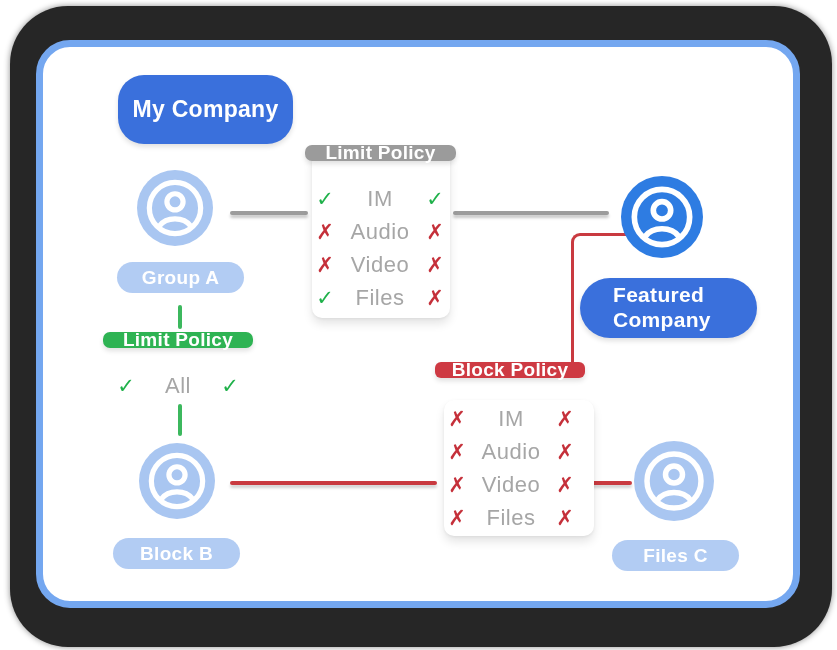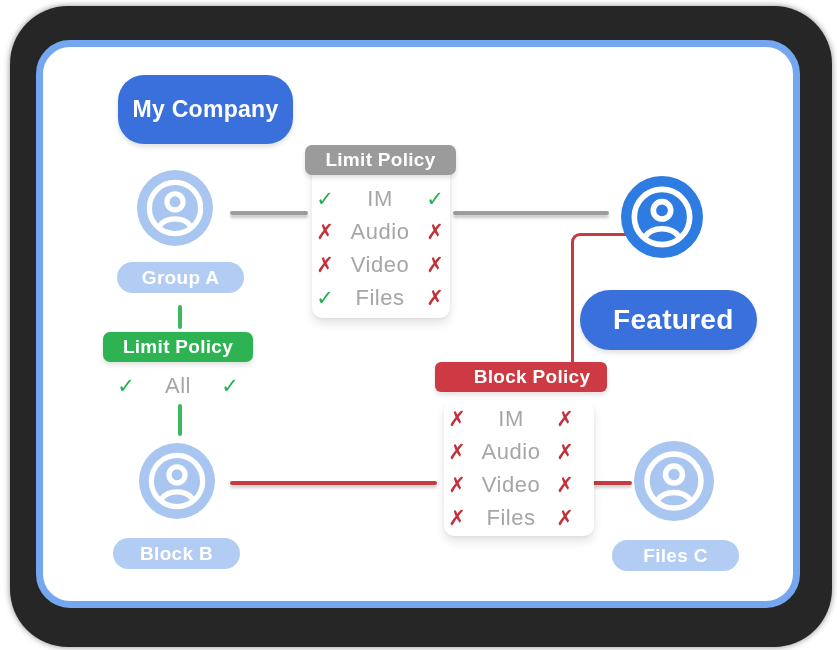--- a/index.html
+++ b/index.html
@@ -40,32 +40,32 @@
   .panel.limit{left:312px;top:150px;width:138px;height:168px;}
   .panel.block{left:444px;top:400px;width:150px;height:136px;}
   
   .pill{
     position:absolute;display:flex;align-items:center;justify-content:center;
     color:#ffffff;font-weight:800;letter-spacing:.3px;z-index:5;
     box-shadow:0 3px 5px rgba(0,0,0,.12);
   }
   .pill.company{left:118px;top:75px;width:175px;height:69px;border-radius:26px;
     background:var(--accent-blue,#3a70dc);font-size:23px;}
-  .pill.featured{left:580px;top:290px;width:177px;height:60px;border-radius:30px;
-    background:var(--accent-blue,#3a70dc);font-size:28px;line-height:1.18;
+  .pill.featured{left:580px;top:278px;width:177px;height:60px;border-radius:30px;
+    background:var(--accent-blue,#3a70dc);font-size:21px;line-height:1.18;
     justify-content:flex-start;padding-left:33px;box-sizing:border-box;}
   .pill.group{width:127px;height:31px;border-radius:16px;
     background:var(--pill-light,#b2ccf3);font-size:19px;box-shadow:none;}
   .pill.ga{left:117px;top:262px;text-align:center;}
   .pill.gb{left:113px;top:538px;}
   .pill.gc{left:612px;top:540px;}
-  .pill.ptitle{height:30px;border-radius:7px;font-size:19px;font-weight:700;}
+  .pill.ptitle{height:16px;border-radius:7px;font-size:19px;font-weight:700;}
   .pill.ptitle.gray{left:305px;top:145px;width:151px;background:var(--gray-pill,#9b9b9b);}
   .pill.ptitle.green{left:103px;top:332px;width:150px;background:var(--green,#2eb353);}
-  .pill.ptitle.red{left:435px;top:362px;width:150px;border-radius:6px;background:var(--red,#ce3a43);padding-left:22px;}
+  .pill.ptitle.red{left:435px;top:362px;width:150px;border-radius:6px;background:var(--red,#ce3a43);}
   
   .plist{position:absolute;z-index:4;}
   .plist.limit{left:302px;top:182px;width:156px;}
   .plist.allrow{left:103px;top:368px;width:150px;}
   .plist.block{left:434px;top:402px;width:154px;}
   .prow{display:flex;align-items:center;height:33px;padding:0 8px;}
   .plist.allrow .prow{height:36px;}
   .plabel{flex:1;text-align:center;color:var(--text-gray,#a6a6a6);
     font-size:22px;font-weight:400;letter-spacing:.5px;}
   .mark{width:30px;text-align:center;font-size:21px;font-weight:800;
@@ -99,20 +99,21 @@
 <div class="panel limit"></div>
 <div class="panel block"></div>
 
 <div class="pill company">
   <span>My Company</span>
 </div>
 
 <div class="pill featured">
   <span>
     <span>Featured</span><br>
+    <span>Company</span>
   </span>
 </div>
 
 <div class="pill group ga">
   <span>Group A</span>
 </div>
 <div class="pill group gb">
   <span>Block B</span>
 </div>
 <div class="pill group gc">

